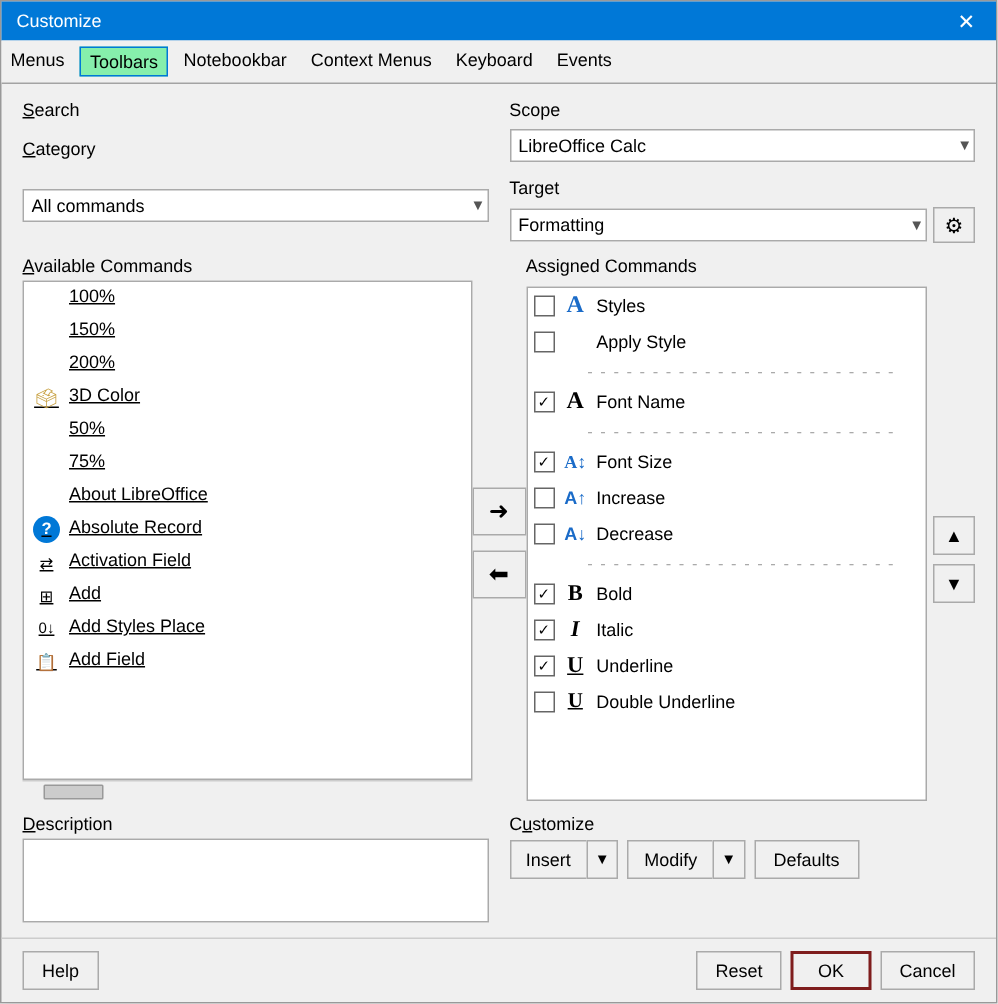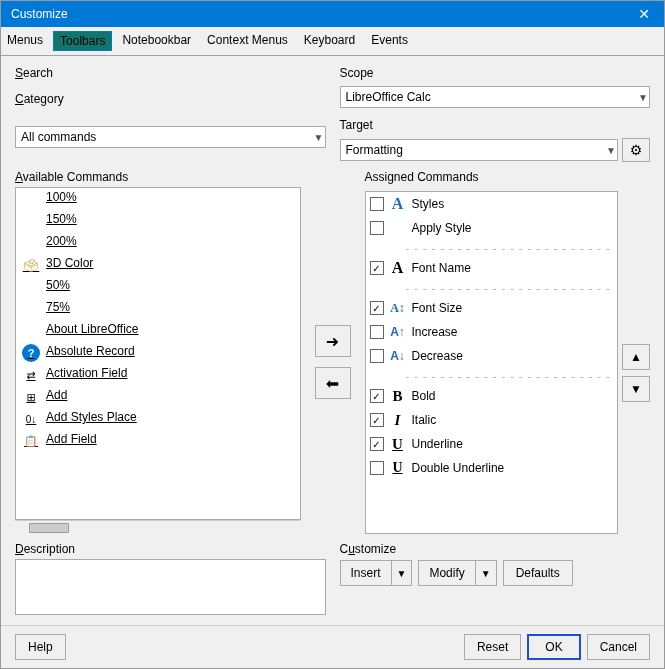--- a/index.html
+++ b/index.html
@@ -48,21 +48,21 @@
       padding: 4px 0;
       border-bottom: 1px solid #a3a3a3;
       display: flex;
       gap: 4px;
     }
     .menu-item {
       padding: 2px 6px;
       cursor: pointer;
       font-size: 12px;
     }
-    .menu-item.active { background: #0f766e; border: 1px solid #0078d7; }
+    .menu-item.active { background: #86efac; border: 1px solid #0078d7; }
     .dialog-body {
       padding: 10px 14px;
       flex: 1;
       display: flex;
       flex-direction: column;
       gap: 0;
     }
     .top-section {
       display: flex;
       gap: 14px;
@@ -130,21 +130,20 @@
       border: 1px solid #aaa;
       background: #f0f0f0;
       cursor: pointer;
       display: flex;
       align-items: center;
       justify-content: center;
       font-size: 14px;
     }
     .middle-section {
       display: flex;
-      gap: 14px;
       flex: 1;
       margin-bottom: 8px;
     }
     .avail-panel {
       flex: 1;
       display: flex;
       flex-direction: column;
     }
     .panel-label {
       font-size: 12px;
@@ -324,21 +323,21 @@
       display: flex;
       justify-content: space-between;
       align-items: center;
       padding: 8px 14px;
       border-top: 1px solid #ccc;
     }
     .footer-left { display: flex; gap: 6px; }
     .footer-right { display: flex; gap: 6px; }
     .btn-ok {
       padding: 3px 16px;
-      border: 2px solid #1d4ed8;
+      border: 2px solid #7f1d1d;
       background: #f0f0f0;
       cursor: pointer;
       font-size: 12px;
       height: 26px;
     }
     .horiz-scroll {
       height: 14px;
       background: #f0f0f0;
       border-top: 1px solid #ccc;
       display: flex;

